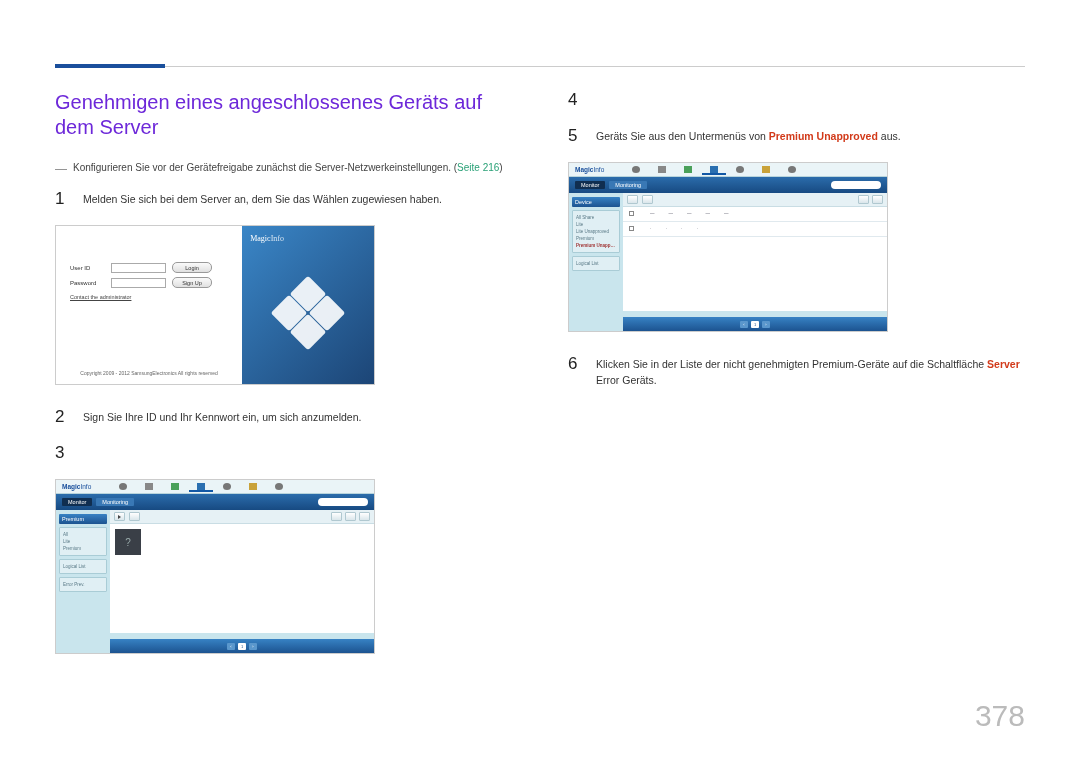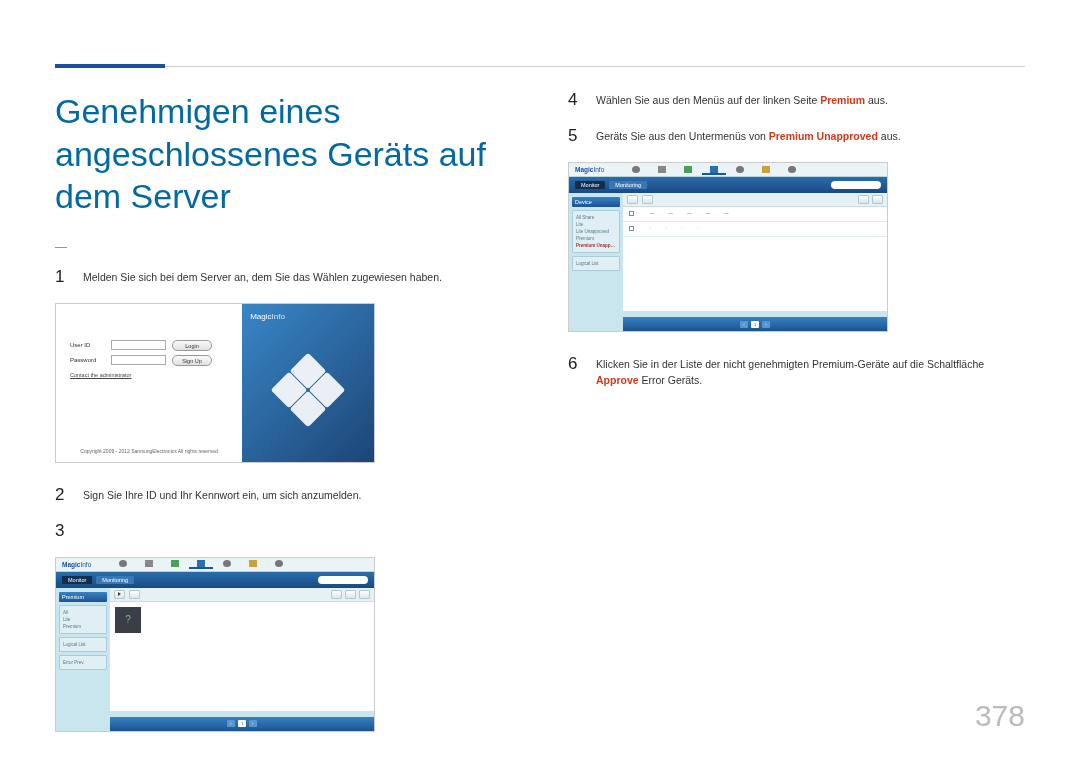--- a/index.html
+++ b/index.html
@@ -29,23 +29,23 @@
     }
     .columns {
       display: flex;
       gap: 48px;
       margin-top: 52px;
     }
     .col { flex: 1; }
     .col-left { flex: 0 0 465px; }
     .col-right { flex: 1; }
     h1 {
-      color: #0369a1;
+      color: #6d28d9;
       font-weight: 400;
-      font-size: 34px;
+      font-size: 20px;
       line-height: 1.25;
       margin-bottom: 22px;
     }
     .note-line {
       font-size: 10px;
       color: #444;
       margin-bottom: 14px;
       display: flex;
       align-items: flex-start;
       gap: 6px;
@@ -99,21 +99,21 @@
     .login-input { width: 55px; height: 10px; border: 1px solid #aaa; background: #fff; }
     .login-btn {
       width: 40px; height: 11px; border: 1px solid #999; border-radius: 5px;
       background: linear-gradient(#fafafa,#e0e0e0);
       font-size: 5.5px; text-align: center; line-height: 10px; color: #333;
     }
     .contact-admin { font-size: 5.5px; color: #444; text-decoration: underline; margin-top: 6px; }
     .copyright { font-size: 5px; color: #666; text-align: center; }
     .shot1-right {
       flex: 1; background: linear-gradient(135deg, #3a86c7, #1c4576);
-      position: relative; overflow: hidden;
+      position: relative; overflow: hidden; font-family: Liberation Serif, serif;
     }
     .magicinfo-label { position: absolute; top: 8px; left: 8px; color: #fff; font-size: 8px; }
     .magicinfo-label em { font-style: normal; font-weight: 300; opacity: .8; }
     .diamond-cluster {
       position: absolute; left: 50%; top: 55%; transform: translate(-50%, -50%);
     }
     .diamond {
       position: absolute; width: 26px; height: 26px; background: rgba(255,255,255,.9);
       transform: rotate(45deg); border-radius: 3px;
     }
@@ -179,20 +179,23 @@
 <div class="top-rule"></div>
 <div class="top-rule-accent"></div>
 
 <div class="columns">
 
   <div class="col col-left">
     <h1>Genehmigen eines angeschlossenes Geräts auf dem Server</h1>
 
     <div class="note-line">
       <span class="note-dash">―</span>
+      <span>
+        <span>Konfigurieren Sie vor der Gerätefreigabe zunächst die Server-Netzwerkeinstellungen. (</span><span class="link">Seite 216</span><span>)</span>
+      </span>
     </div>
 
     <div class="step">
       <div class="step-num">1</div>
       <div class="step-text">Melden Sie sich bei dem Server an, dem Sie das Wählen zugewiesen haben.</div>
     </div>
 
     <div class="screenshot shot1">
       <div class="shot1-inner">
         <div class="shot1-left">
@@ -307,23 +310,20 @@
             </div>
           </div>
         </div>
       </div>
     </div>
   </div>
 
   <div class="col col-right">
     <div class="step">
       <div class="step-num">4</div>
-      <div class="step-text">
-        <span>Wählen Sie aus den Menüs auf der linken Seite </span><span class="bold-orange">Premium</span><span> aus.</span>
-      </div>
     </div>
 
     <div class="step">
       <div class="step-num">5</div>
       <div class="step-text">
         <span>Geräts Sie aus den Untermenüs von </span><span class="bold-orange">Premium Unapproved</span><span> aus.</span>
       </div>
     </div>
 
     <div class="screenshot shot3">
@@ -406,19 +406,19 @@
               <div class="pg-box">›</div>
             </div>
           </div>
         </div>
       </div>
     </div>
 
     <div class="step">
       <div class="step-num">6</div>
       <div class="step-text">
-        <span>Klicken Sie in der Liste der nicht genehmigten Premium-Geräte auf die Schaltfläche </span><span class="bold-orange">Approve</span><span> Error Geräts.</span>
+        <span>Klicken Sie in der Liste der nicht genehmigten Premium-Geräte auf die Schaltfläche </span><span class="bold-orange">Server</span><span> Error Geräts.</span>
       </div>
     </div>
   </div>
 </div>
 
 <div class="page-number">378</div>
 
 </body></html>

